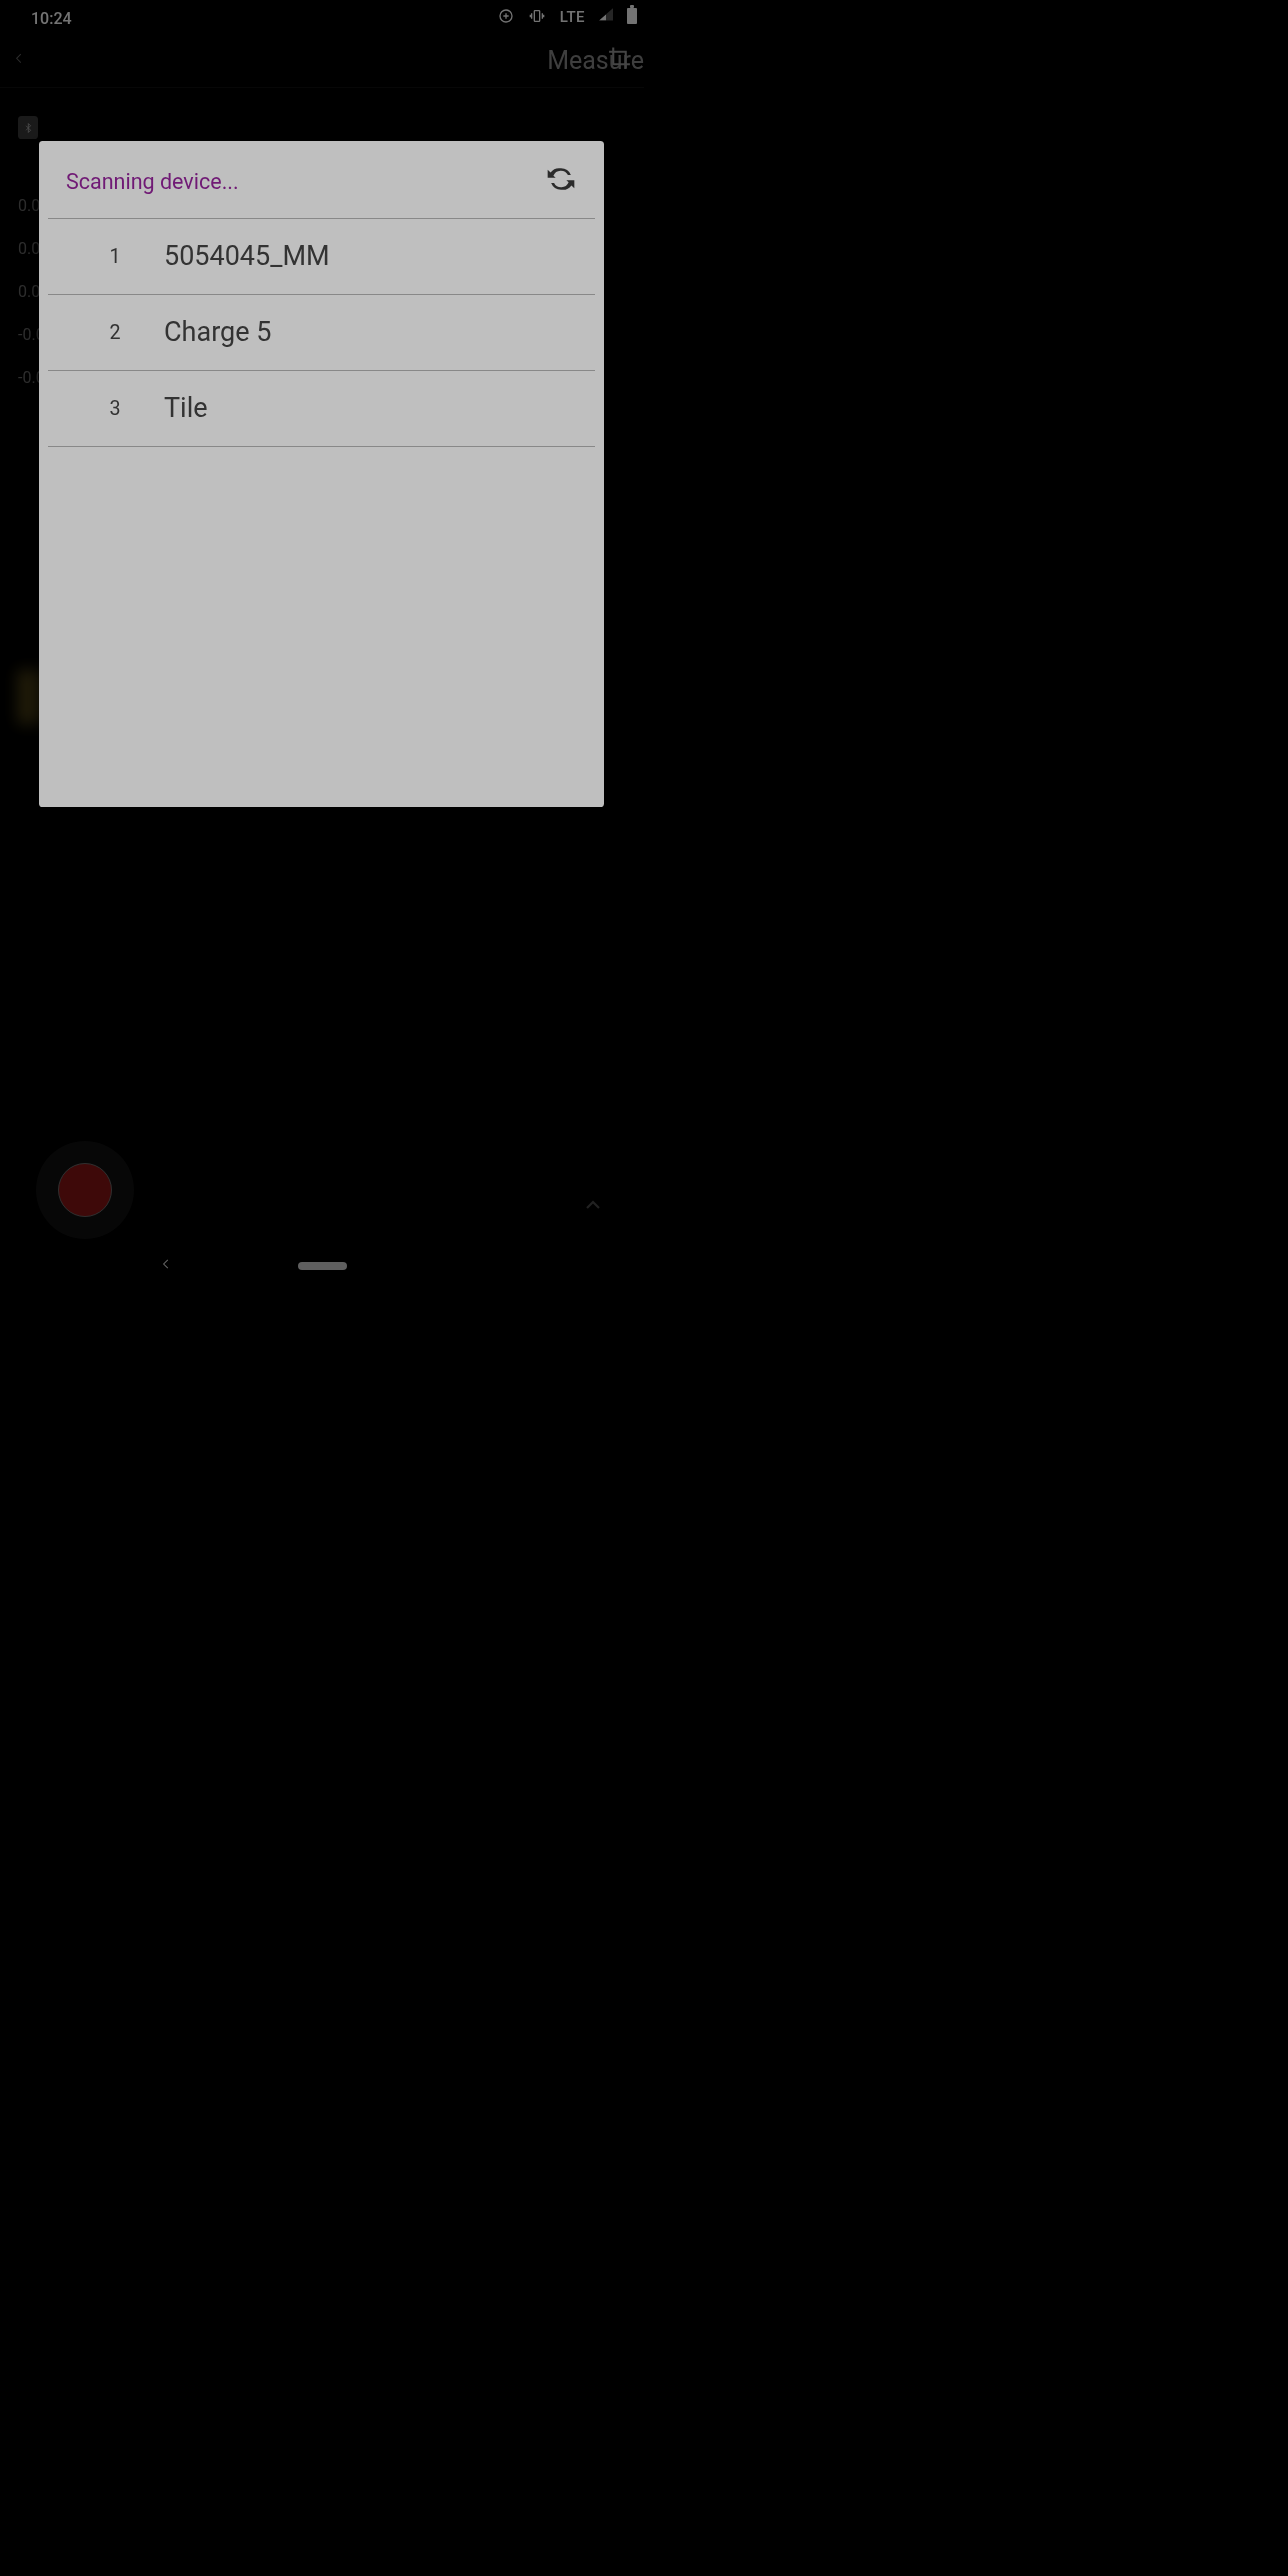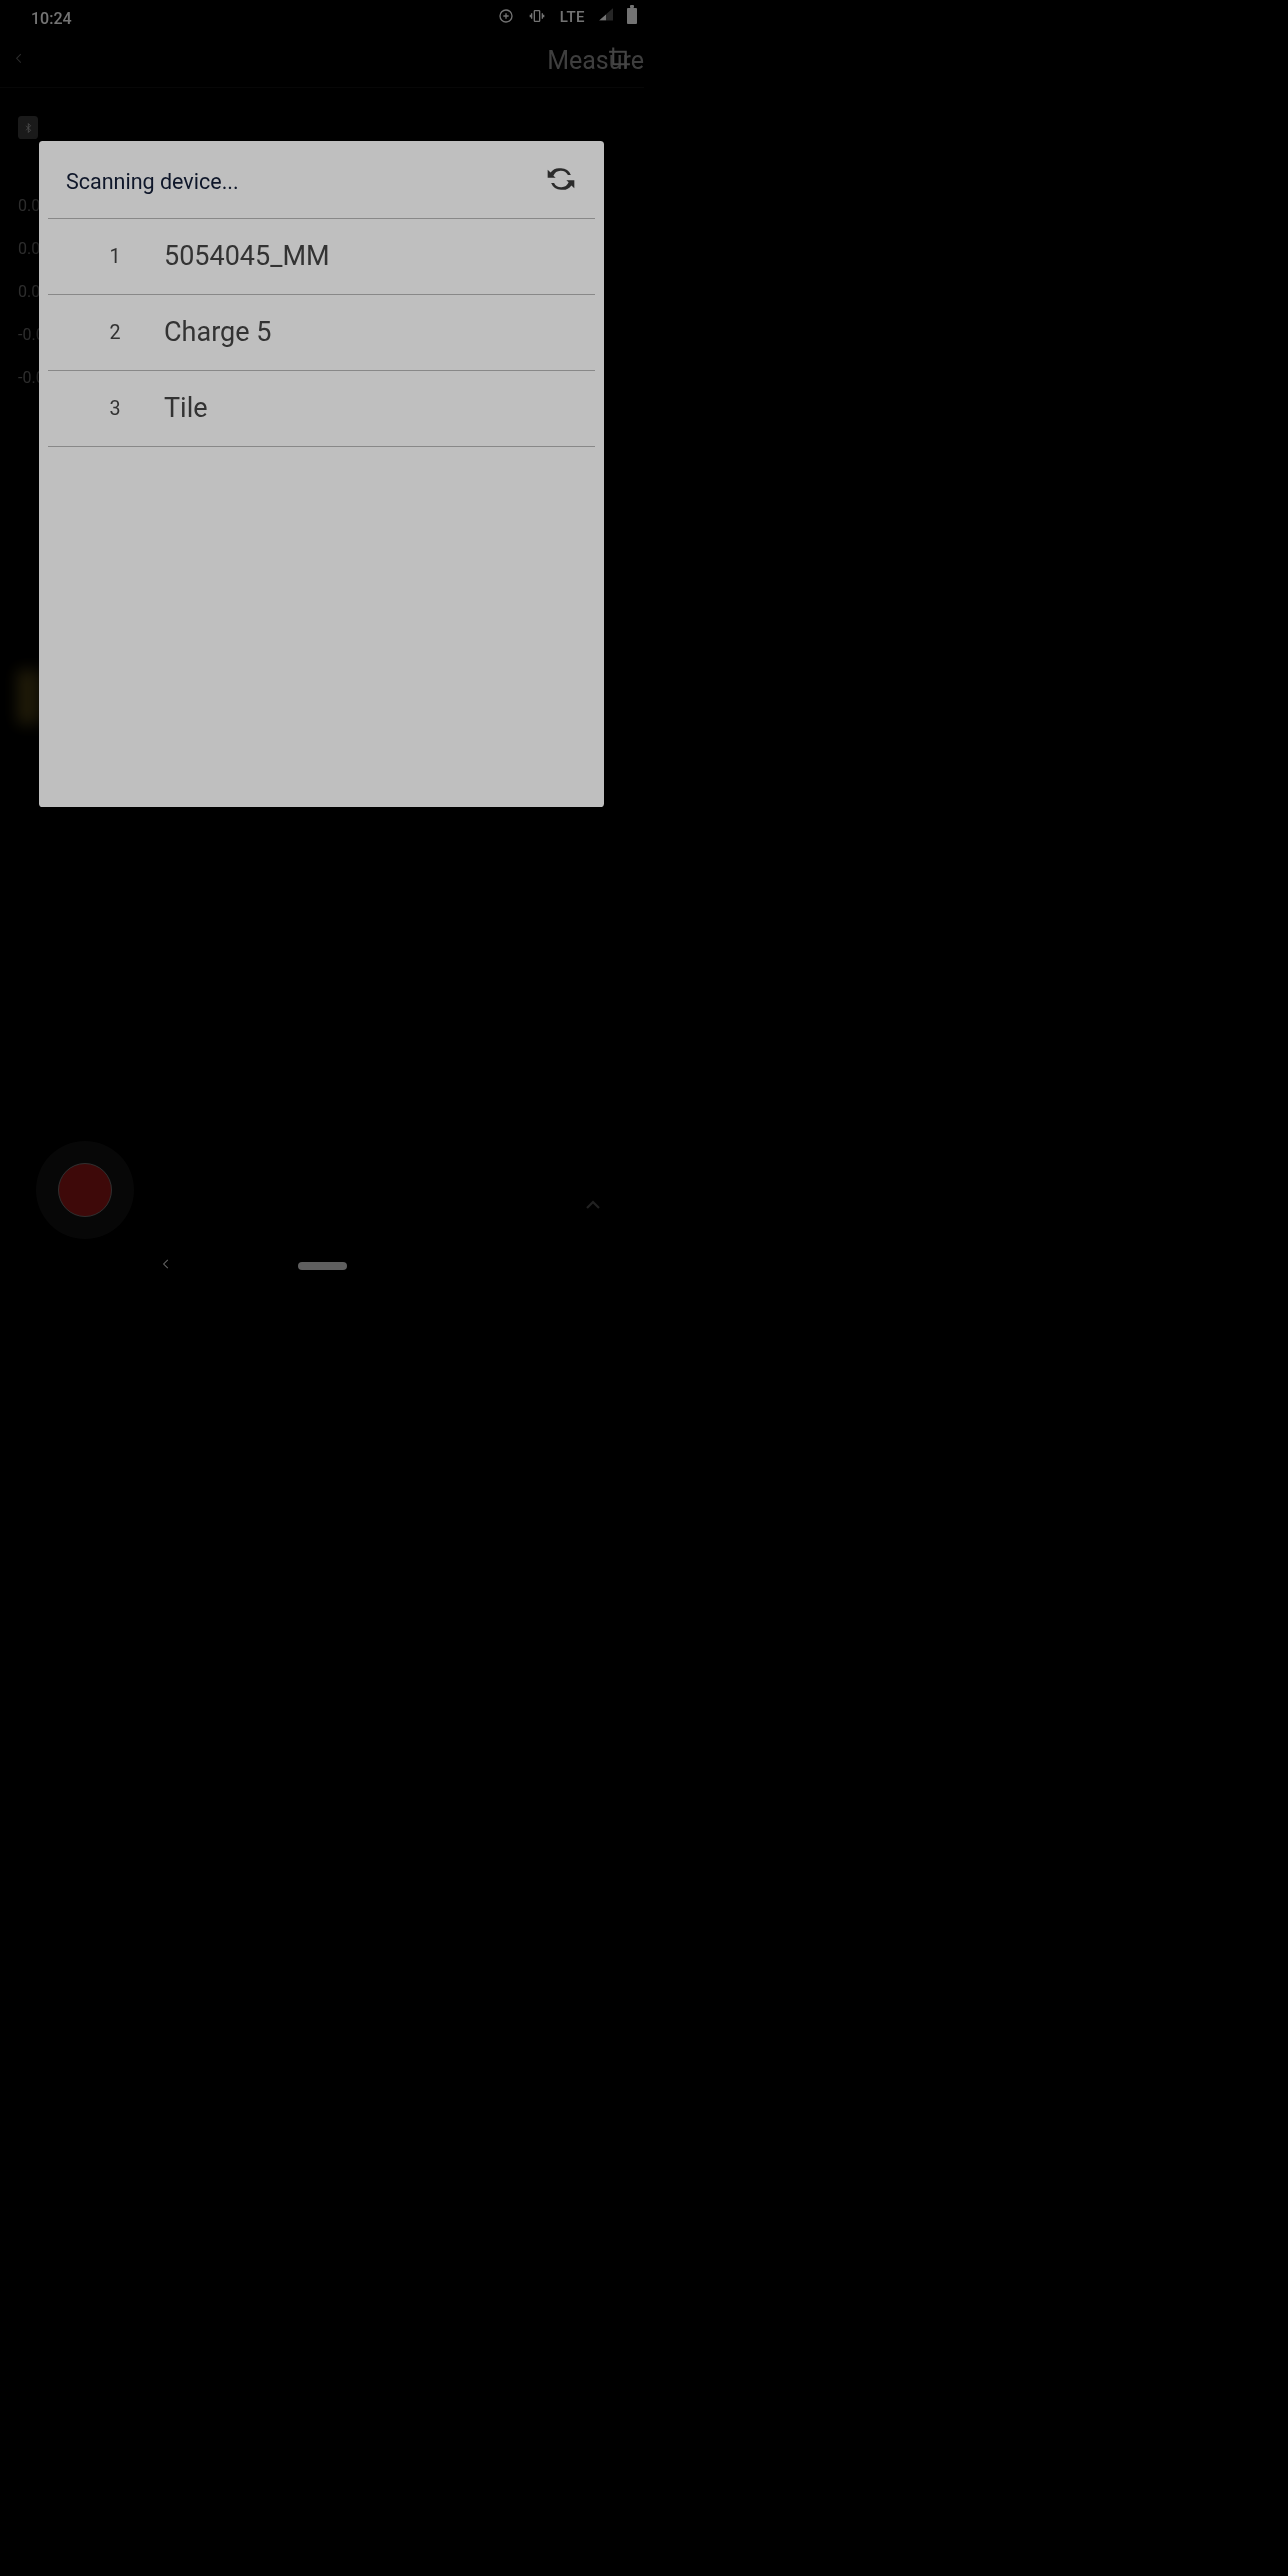--- a/index.html
+++ b/index.html
@@ -132,21 +132,21 @@
     font-size:19.7px; color:var(--dialog-fg);
     display:flex; flex-direction:column;
     box-shadow:0 3.6px 18px rgba(0,0,0,0.6);
   }
   .dialog-header {
     display:flex; align-items:center; justify-content:space-between;
     padding:21.5px 18px 18px 18px;
     border-bottom:0.9px solid var(--divider);
     margin:0 9px;
   }
-  .dialog-title { font-size:21.5px; color:#0f172a; }
+  .dialog-title { font-size:21.5px; color:#701a75; }
   .refresh-svg { width:32px; height:32px; }
   .device-row {
     display:flex; align-items:center;
     padding:21.5px 18px;
     border-bottom:0.9px solid var(--divider);
     margin:0 9px;
   }
   .device-idx { width:98px; text-align:center; font-size:19.7px; }
   .device-name { font-size:27px; }
 </style>

